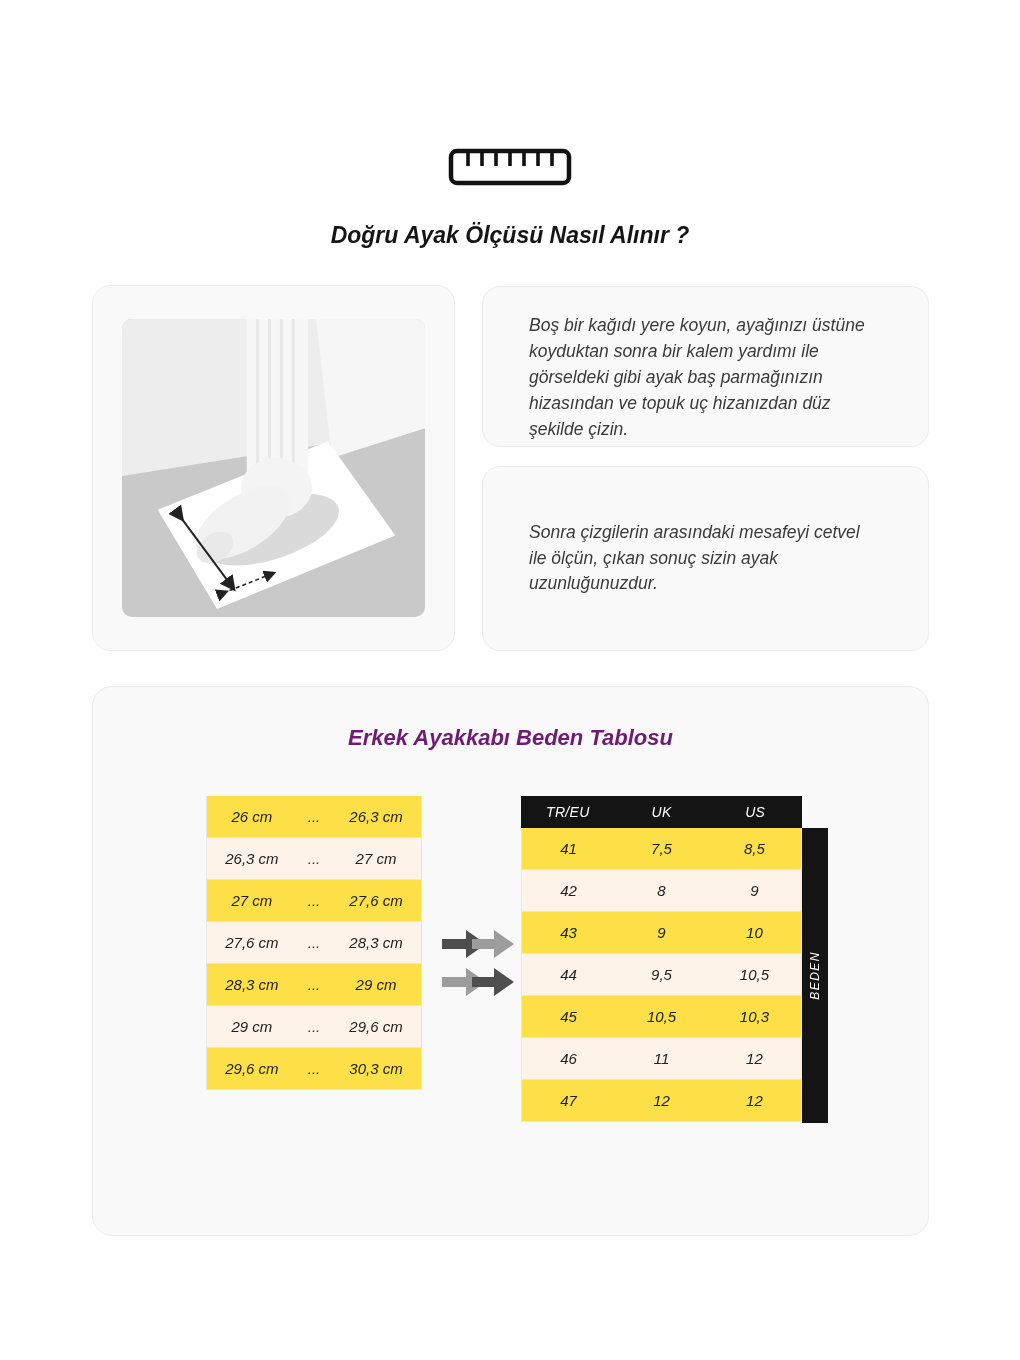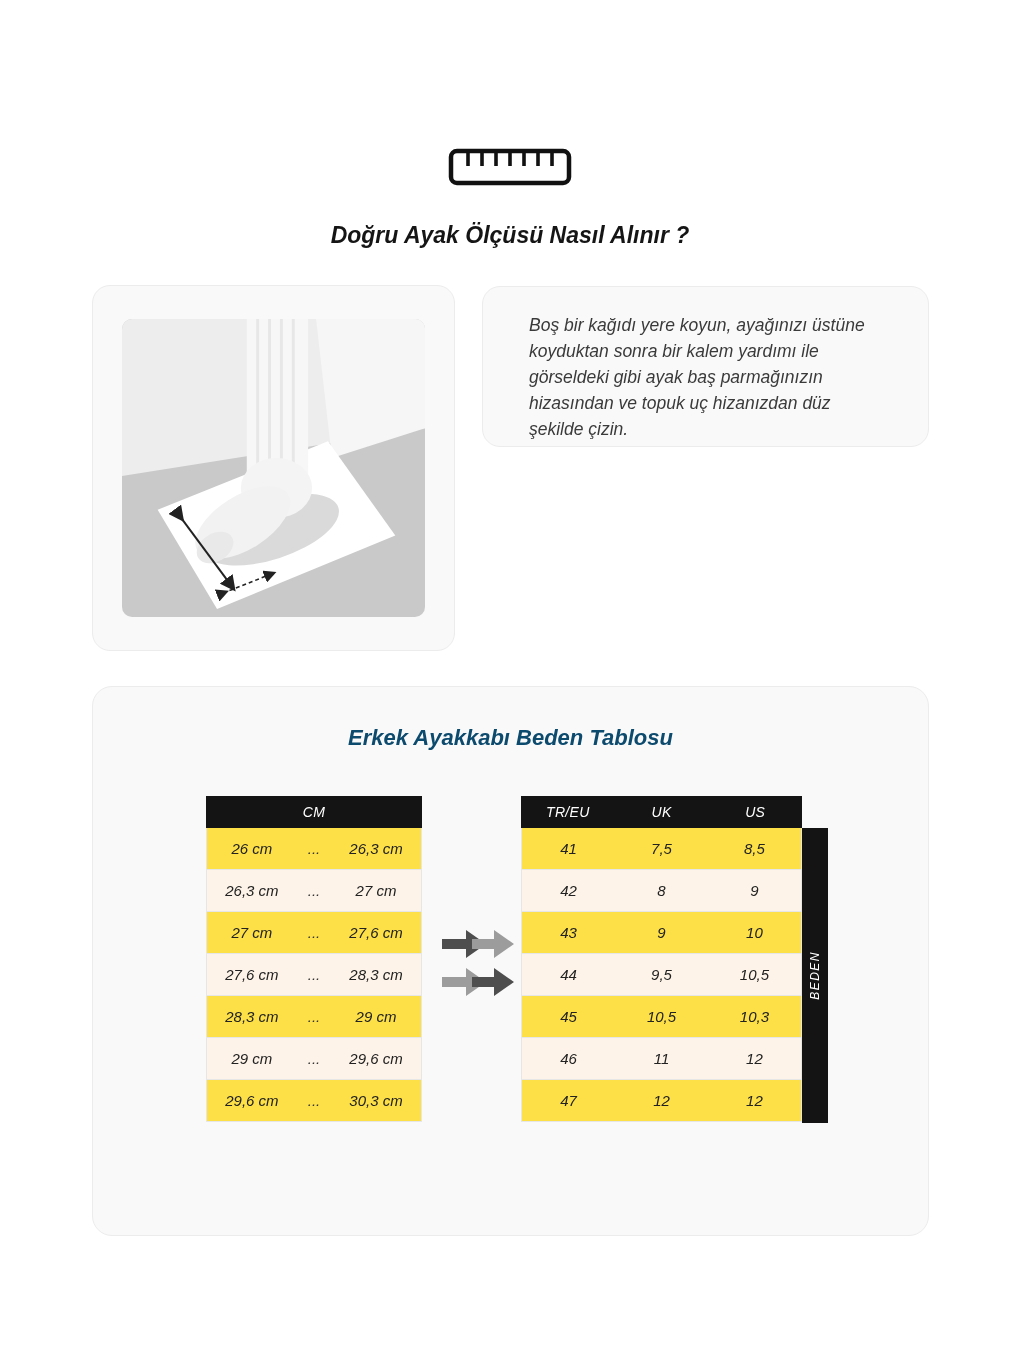--- a/index.html
+++ b/index.html
@@ -78,21 +78,21 @@
     width:837px; height:550px;
     border-radius:20px;
   }
   .table-title{
     position:absolute;
     top:38px; left:0;
     width:100%;
     text-align:center;
     font-size:22px;
     font-weight:700;
-    color:#0c4a6e;
+    color:#701a75;
   }
   .t-header{
     height:32px;
     background:var(--header-bg);
     color:#ffffff;
     display:flex;
     align-items:center;
     justify-content:center;
     font-size:14px;
     letter-spacing:.3px;
@@ -190,28 +190,28 @@
         <line x1="58" y1="198" x2="110" y2="268" stroke="#222" stroke-width="2" marker-start="url(#ah)" marker-end="url(#ah)"></line>
         <line x1="102" y1="276" x2="150" y2="257" stroke="#222" stroke-width="1.6" stroke-dasharray="4 3" marker-start="url(#ah)" marker-end="url(#ah)"></line>
       </svg>
     </div>
   </div>
 
   <div class="card text-card text-card-1">
     <p>Boş bir kağıdı yere koyun, ayağınızı üstüne koyduktan sonra bir kalem yardımı ile görseldeki gibi ayak baş parmağınızın hizasından ve topuk uç hizanızdan düz şekilde çizin.</p>
   </div>
 
+  <div class="card text-card text-card-2">
+    <p>Sonra çizgilerin arasındaki mesafeyi cetvel ile ölçün, çıkan sonuç sizin ayak uzunluğunuzdur.</p>
+  </div>
 
   <div class="card table-card">
     <h2 class="table-title">Erkek Ayakkabı Beden Tablosu</h2>
 
     <div class="cm-table">
-      <div class="t-header">
-        <span class="cell">CM</span>
-      </div>
       <div class="row cm-row">
         <span class="cell from">26 cm</span>
         <span class="cell dots">...</span>
         <span class="cell to">26,3 cm</span>
       </div>
       <div class="row cm-row alt">
         <span class="cell from">26,3 cm</span>
         <span class="cell dots">...</span>
         <span class="cell to">27 cm</span>
       </div>

